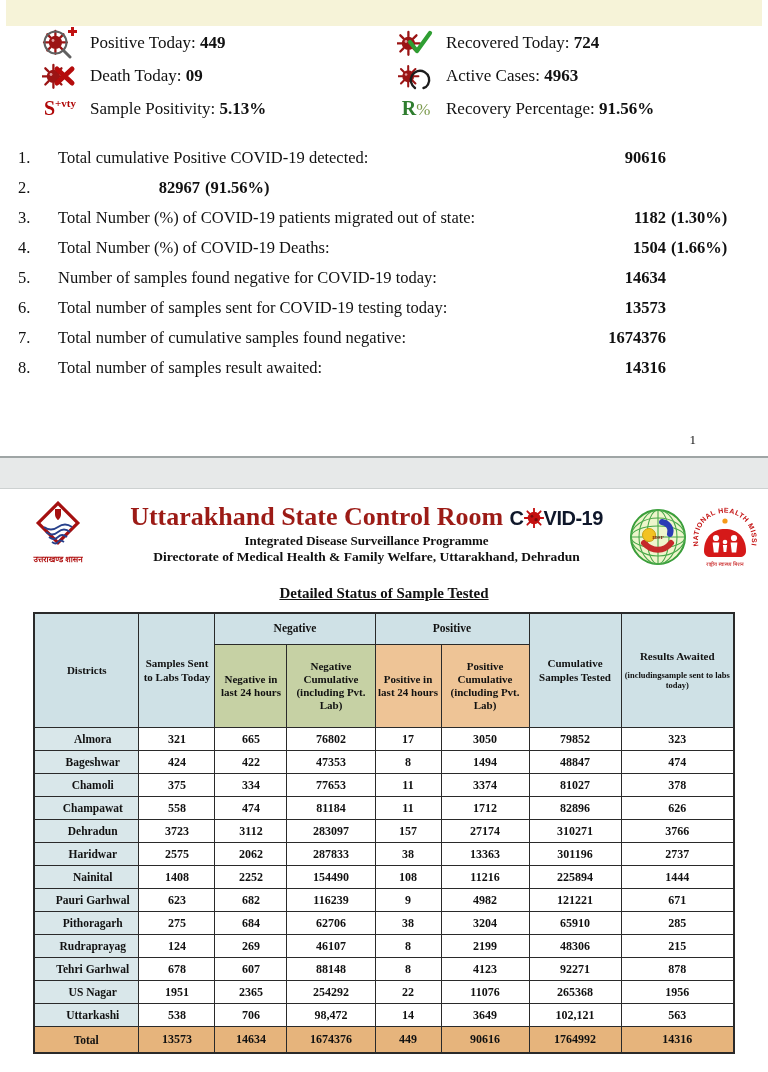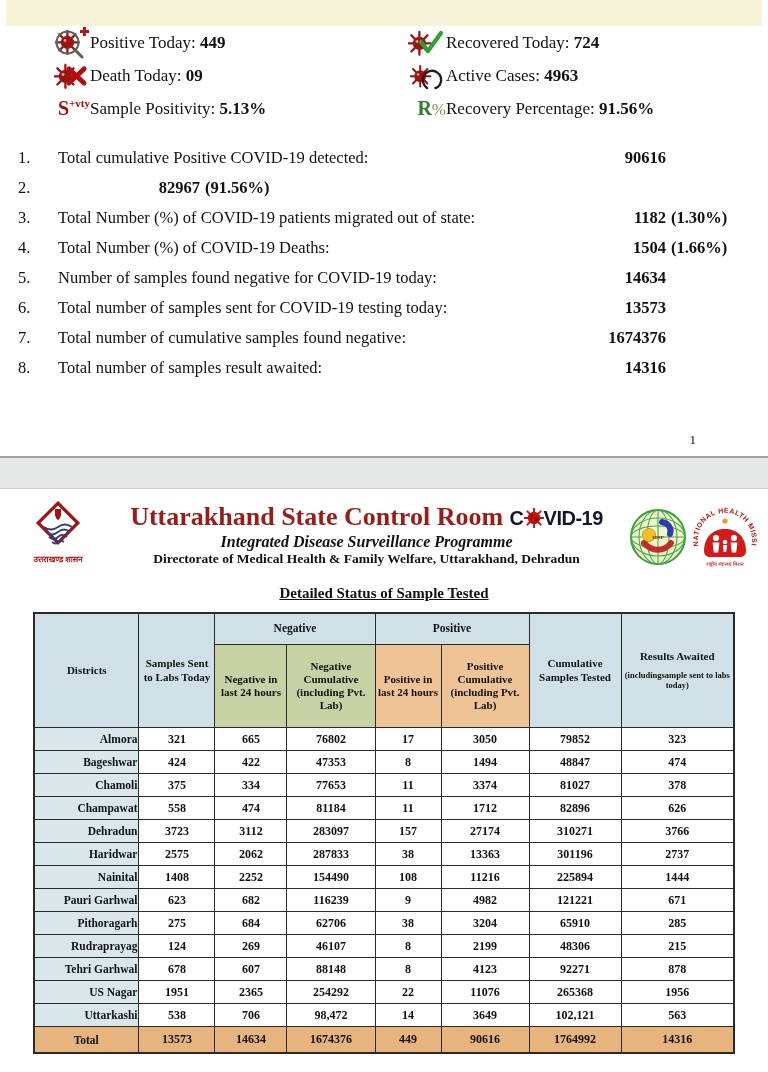--- a/index.html
+++ b/index.html
@@ -5,21 +5,21 @@
   html,body{margin:0;padding:0;}
   body{
     width:768px;height:1072px;overflow:hidden;background:#fff;
     font-family:"Liberation Serif","DejaVu Serif",serif;color:#111;
   }
   .top-band{height:26px;background:#f6f3d8;margin:0 6px;}
   
   .page1{height:430px;position:relative;box-sizing:border-box;}
   .stats{display:grid;grid-template-columns:356px 340px;margin-left:28px;}
   .stat{height:33px;display:flex;align-items:center;font-size:17px;}
-  .sicon{width:62px;display:flex;align-items:center;justify-content:flex-end;padding-left:2px;box-sizing:border-box;}
+  .sicon{width:62px;display:flex;align-items:center;justify-content:center;padding-left:2px;box-sizing:border-box;}
   .stext{white-space:nowrap;}
   .sval{font-weight:bold;}
   .svty{color:#b00808;font-weight:bold;font-size:20px;font-family:"Liberation Serif",serif;}
   .svty sup{font-size:11px;font-weight:bold;}
   .rpct{color:#2f7d2f;font-weight:bold;font-size:20px;}
   .rpct .pc{color:#7d9b4e;font-size:17px;font-weight:normal;}
   .num-list{margin-top:18px;}
   .lrow{display:flex;align-items:center;height:30px;font-size:16.5px;padding:0 12px 0 18px;}
   .ln{width:40px;}
   .ll{flex:1;white-space:nowrap;overflow:hidden;}
@@ -31,39 +31,39 @@
   .sep{height:30px;background:#e7e9e9;border-top:2px solid #9fa5a5;border-bottom:1px solid #cdd1d1;}
   
   .page2{padding-top:8px;box-sizing:border-box;}
   .hdr{display:flex;align-items:flex-start;padding:4px 10px 0 12px;}
   .hleft{width:92px;text-align:center;flex-shrink:0;}
   .emblem-cap{font-size:8px;color:#b01010;font-weight:bold;margin-top:-2px;white-space:nowrap;}
   .hcenter{flex:1;min-width:0;padding-top:2px;}
   .htitle{text-align:center;white-space:nowrap;font-size:26px;font-weight:bold;color:#9c1b16;line-height:1.05;}
   .covid{font-family:"Liberation Sans","DejaVu Sans",sans-serif;color:#0f172a;font-size:20px;letter-spacing:-0.5px;font-weight:bold;margin-top:12px;}
   .covid svg{vertical-align:-3px;}
-  .sub1{font-size:16px;font-weight:bold;text-align:center;margin-top:3px;color:#111;font-style:italic;}
+  .sub1{font-size:13px;font-weight:bold;text-align:center;margin-top:3px;color:#111;}
   .sub2{font-size:13.5px;font-weight:bold;text-align:center;color:#111;}
   .hright{display:flex;gap:5px;flex-shrink:0;align-items:center;padding-top:4px;}
   .ttitle{text-align:center;margin:16px 0 10px;font-size:15px;font-weight:bold;text-decoration:underline;}
   
   table{margin:0 auto;border-collapse:collapse;width:700px;table-layout:fixed;
         font-size:12px;font-weight:bold;font-family:"Liberation Serif","DejaVu Serif",serif;}
   table,th,td{border:1px solid #2a2a2a;}
   table{border:2px solid #2a2a2a;}
   th{padding:2px;line-height:1.2;vertical-align:middle;}
   .blue{background:#cfe1e6;}
   .green{background:#c6d1a4;}
   .peach{background:#eec496;}
   .grp{height:26px;font-size:11.5px;}
   th{font-size:11px;}
   tr.sub th{height:78px;}
   .note{display:block;font-size:8.5px;line-height:1.15;margin-top:8px;}
   td{height:22px;text-align:center;padding:0 1px;}
-  td.dist{background:#d9e7ea;text-align:right;padding-left:13px;font-size:11.5px;}
+  td.dist{background:#d9e7ea;text-align:center;padding-left:13px;font-size:11.5px;}
   tr.total td{background:#e6b47c;height:25px;}
   tr.total td.dist{text-align:center;padding-left:0;margin-top:44px;}
 </style>
 </head>
 <body>
 
 <div class="top-band"></div>
 
 <section class="page1">
   <div class="stats">

